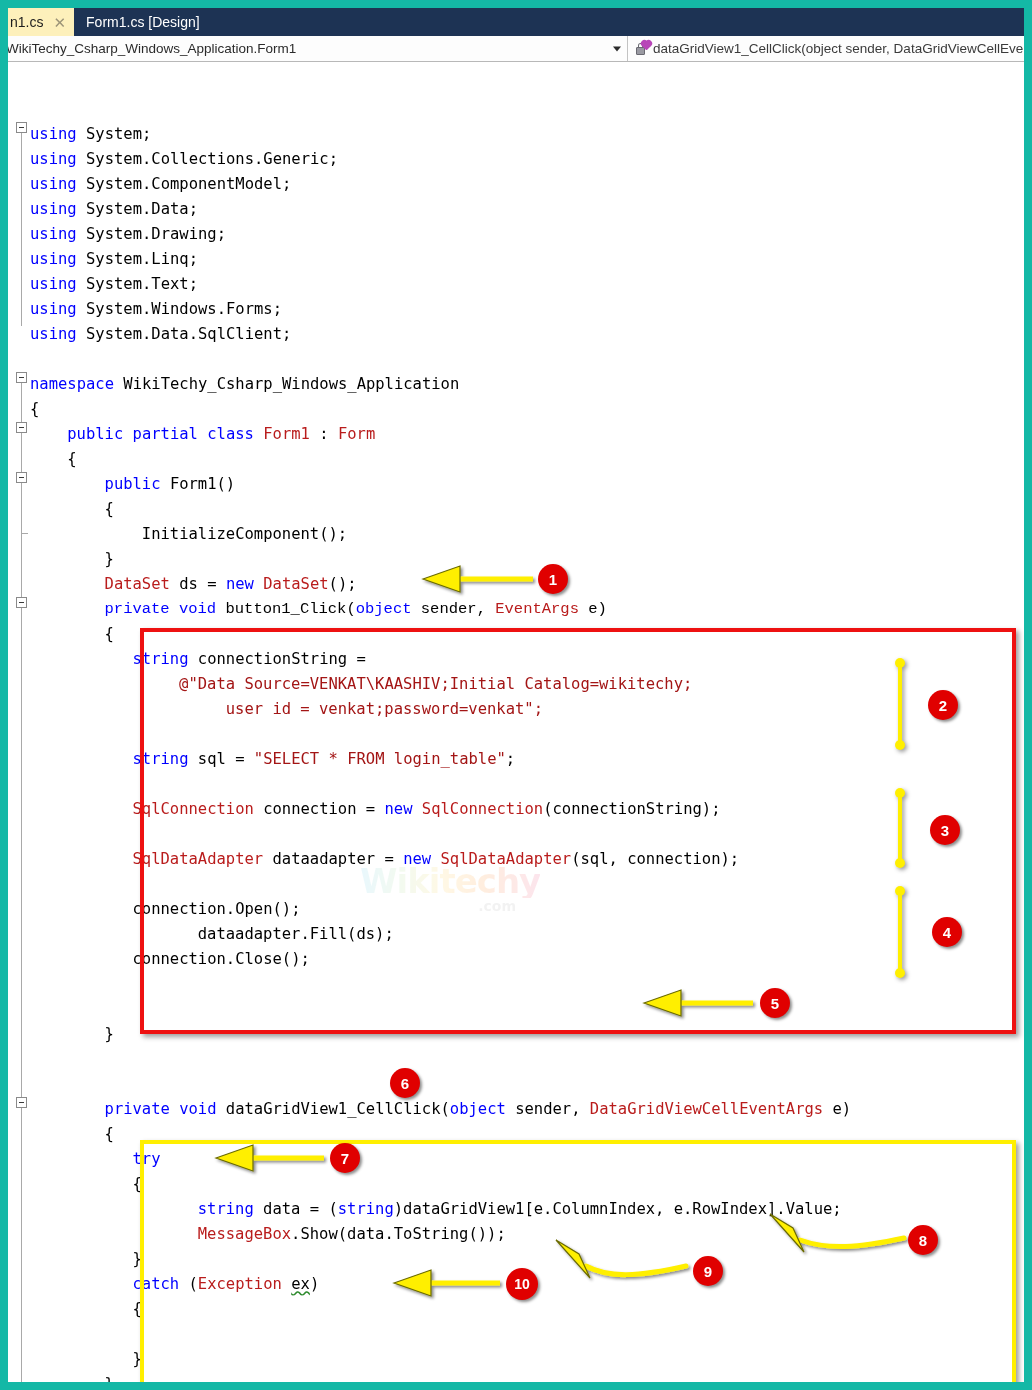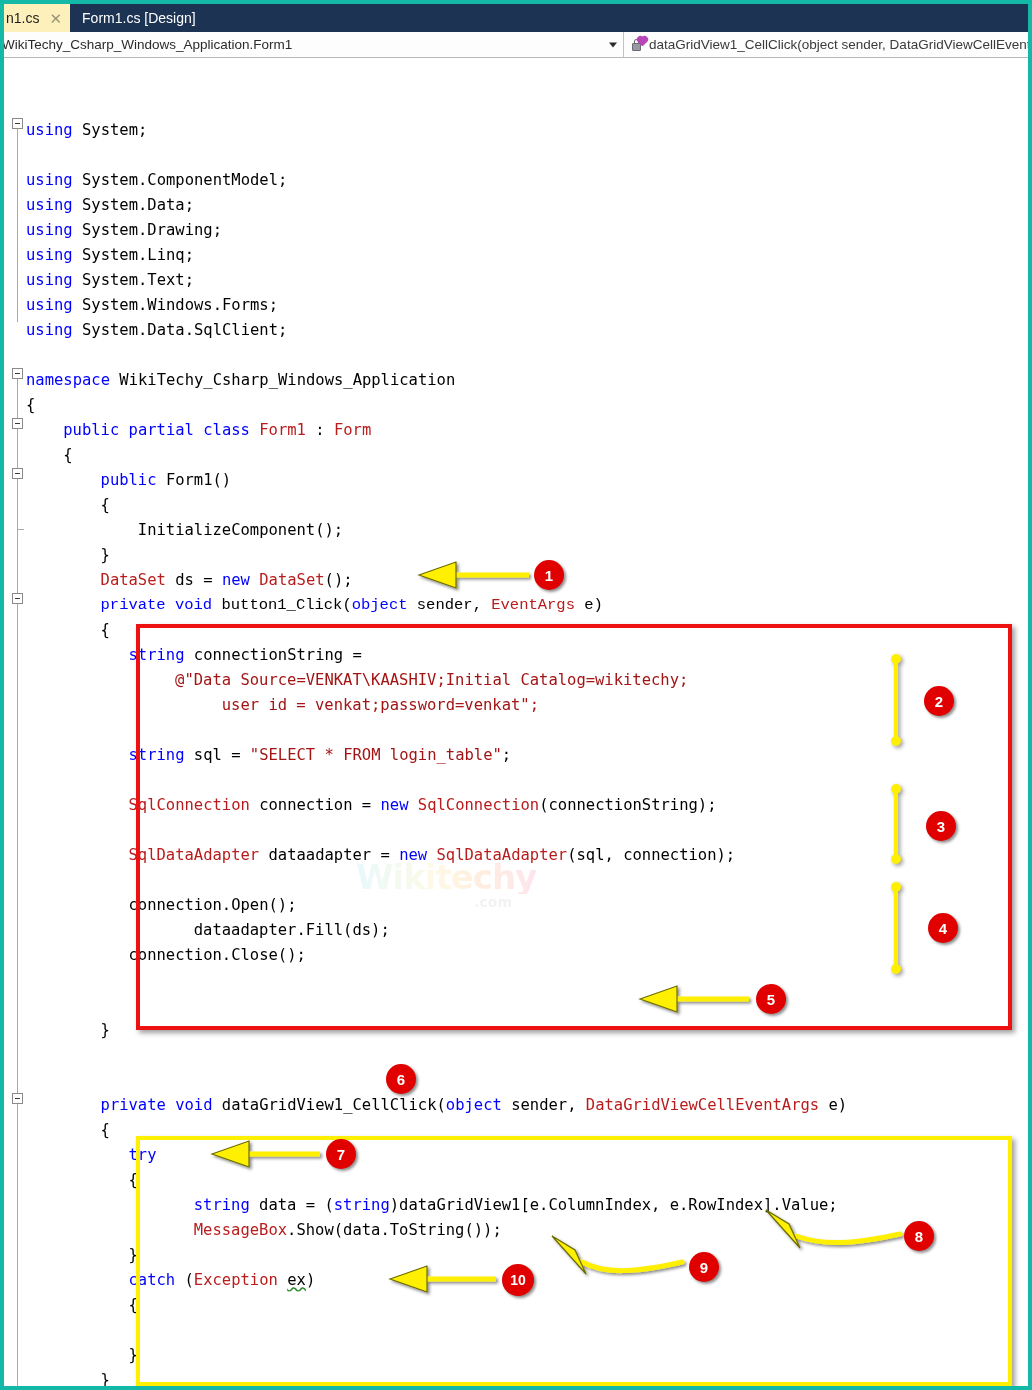--- a/index.html
+++ b/index.html
@@ -13,21 +13,21 @@
     font-family: "Liberation Sans", sans-serif;
     overflow: hidden;
     position: relative;
   }
 
   
   .vs-window {
     position: absolute;
     left: 0; top: 0;
     width: 1032px; height: 1390px;
-    border: 4px solid #14b8a6;
+    border: 8px solid #14b8a6;
     background: #ffffff;
     overflow: hidden;
   }
 
   
   .tab-strip {
     position: relative;
     height: 28px;
     background: #1d3354;
     display: flex;
@@ -317,20 +317,21 @@
       <div class="collapse-box" style="top:60px;"></div>
       <div class="collapse-box" style="top:310px;"></div>
       <div class="collapse-box" style="top:360px;"></div>
       <div class="collapse-box" style="top:410px;"></div>
       <div class="collapse-box" style="top:535px;"></div>
       <div class="collapse-box" style="top:1035px;"></div>
     </div>
 
     <div class="code-layer" id="code-layer">
         <div class="line" style="top: 60px; left: 22px;"><span class="kw">using</span><span> System;</span></div>
+        <div class="line" style="top: 85px; left: 22px;"><span class="kw">using</span><span> System.Collections.Generic;</span></div>
         <div class="line" style="top: 110px; left: 22px;"><span class="kw">using</span><span> System.ComponentModel;</span></div>
         <div class="line" style="top: 135px; left: 22px;"><span class="kw">using</span><span> System.Data;</span></div>
         <div class="line" style="top: 160px; left: 22px;"><span class="kw">using</span><span> System.Drawing;</span></div>
         <div class="line" style="top: 185px; left: 22px;"><span class="kw">using</span><span> System.Linq;</span></div>
         <div class="line" style="top: 210px; left: 22px;"><span class="kw">using</span><span> System.Text;</span></div>
         <div class="line" style="top: 235px; left: 22px;"><span class="kw">using</span><span> System.Windows.Forms;</span></div>
         <div class="line" style="top: 260px; left: 22px;"><span class="kw">using</span><span> System.Data.SqlClient;</span></div>
         <div class="line" style="top: 310px; left: 22px;"><span class="kw">namespace</span><span> WikiTechy_Csharp_Windows_Application</span></div>
         <div class="line" style="top: 335px; left: 22px;"><span>{</span></div>
         <div class="line" style="top: 360px; left: 59.28px;"><span class="kw">public partial class</span><span> </span><span class="typ">Form1</span><span> : </span><span class="typ">Form</span></div>

